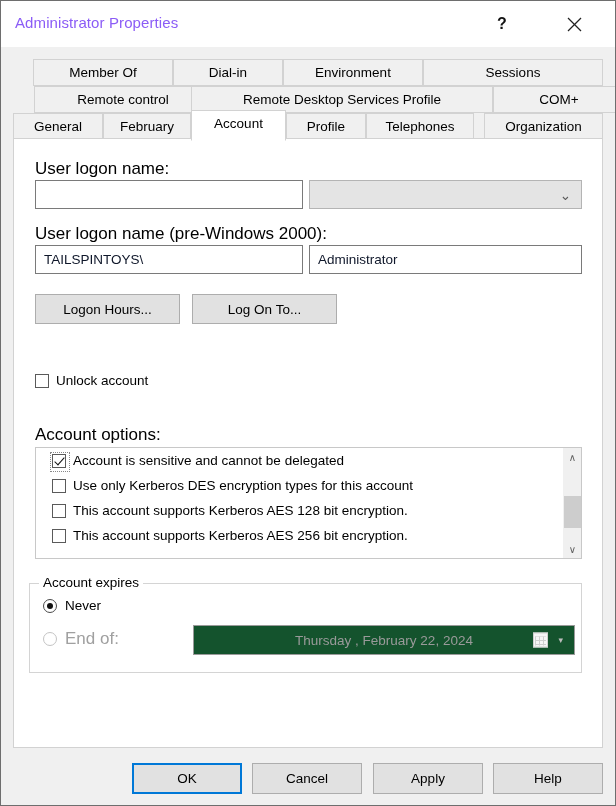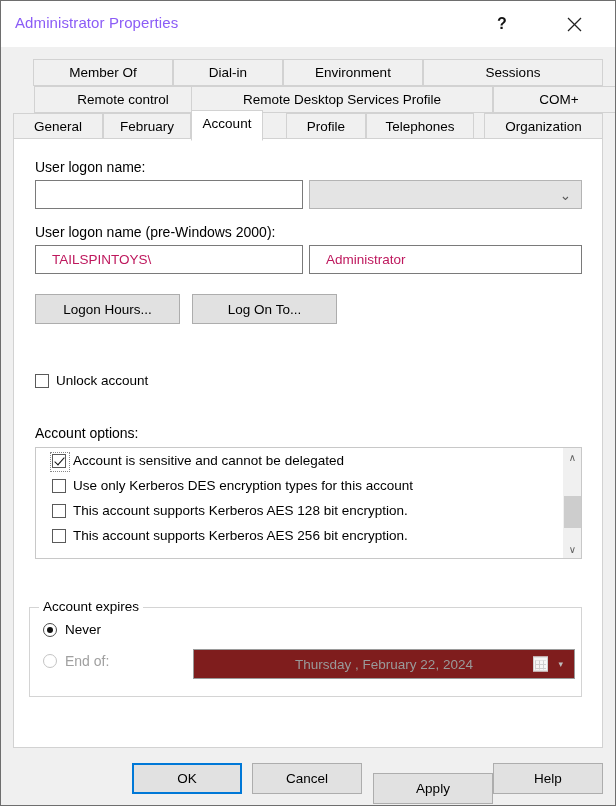--- a/index.html
+++ b/index.html
@@ -124,35 +124,35 @@
     width: 590px;
     height: 610px;
     background: #ffffff;
     border: 1px solid #d2d2d2;
     box-sizing: border-box;
   }
 
   
   .lbl {
     position: absolute;
-    font-size: 14px;
+    font-size: 17px;
     color: #000;
     white-space: nowrap;
   }
   .lbl.dim { color: #a0a0a0; }
 
   .txtbox {
     position: absolute;
     box-sizing: border-box;
     background: #ffffff;
     border: 1px solid #7a7a7a;
     font-family: "Liberation Sans", sans-serif;
     font-size: 13.5px;
-    color: #be185d;
-    padding: 0 16px;
+    color: #0f172a;
+    padding: 0 8px;
     display: flex;
     align-items: center;
     overflow: hidden;
     white-space: nowrap;
   }
   .combo {
     position: absolute;
     box-sizing: border-box;
     background: #e4e4e4;
     border: 1px solid #b4b4b4;
@@ -285,21 +285,20 @@
     height: 32px;
     background: #cdcdcd;
     cursor: default;
   }
 
   
   .groupbox {
     position: absolute;
     box-sizing: border-box;
     border: 1px solid #d4d4d4;
-    margin-top: 24px;
   }
   .group-legend {
     position: absolute;
     top: -9px;
     left: 9px;
     background: #ffffff;
     padding: 0 4px;
     font-size: 13.5px;
     color: #000;
     white-space: nowrap;
@@ -330,21 +329,21 @@
     width: 6px; height: 6px;
     border-radius: 50%;
     background: #111;
   }
   .radio.dis { border-color: #c4c4c4; }
 
   
   .datebox {
     position: absolute;
     box-sizing: border-box;
-    background: #7f1d1d;
+    background: #14532d;
     border: 1px solid #9a9a9a;
     display: flex;
     align-items: center;
     justify-content: center;
     font-size: 13.5px;
     color: #9a9a9a;
     overflow: hidden;
     white-space: nowrap;
   }
   .cal-icon {
@@ -433,21 +432,21 @@
         </div>
       </div>
 
       <div class="tabrow r3">
         <div class="tab" style="left:0px;width:90px;">
           <span>General</span>
         </div>
         <div class="tab" style="left:90px;width:88px;">
           <span>February</span>
         </div>
-        <div class="tab selected" style="left:178px;width:72px;">
+        <div class="tab selected" style="left:178px;width:95px;">
           <span>Account</span>
         </div>
         <div class="tab" style="left:273px;width:80px;">
           <span>Profile</span>
         </div>
         <div class="tab" style="left:353px;width:108px;">
           <span>Telephones</span>
         </div>
         <div class="tab" style="left:471px;width:119px;">
           <span>Organization</span>
@@ -535,18 +534,18 @@
           <span class="cal-icon"></span>
           <span class="cal-arrow">▾</span>
         </div>
       </div>
 
     </div>
 
     <div class="bottombar">
       <div class="btn default" style="left:131px; top:13px; width:110px; height:31px;">OK</div>
       <div class="btn" style="left:251px; top:13px; width:110px; height:31px;">Cancel</div>
-      <div class="btn" style="left:372px; top:23px; width:120px; height:31px;">Apply</div>
+      <div class="btn" style="left:372px; top:13px; width:110px; height:31px;">Apply</div>
       <div class="btn" style="left:492px; top:13px; width:110px; height:31px;">Help</div>
     </div>
 
   </div>
 </div>
 
 </body></html>

